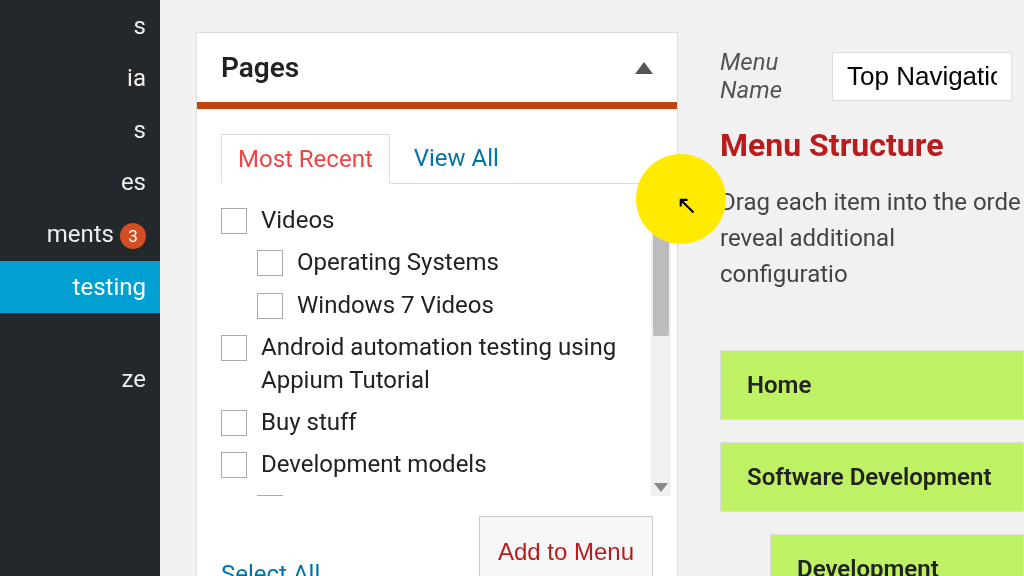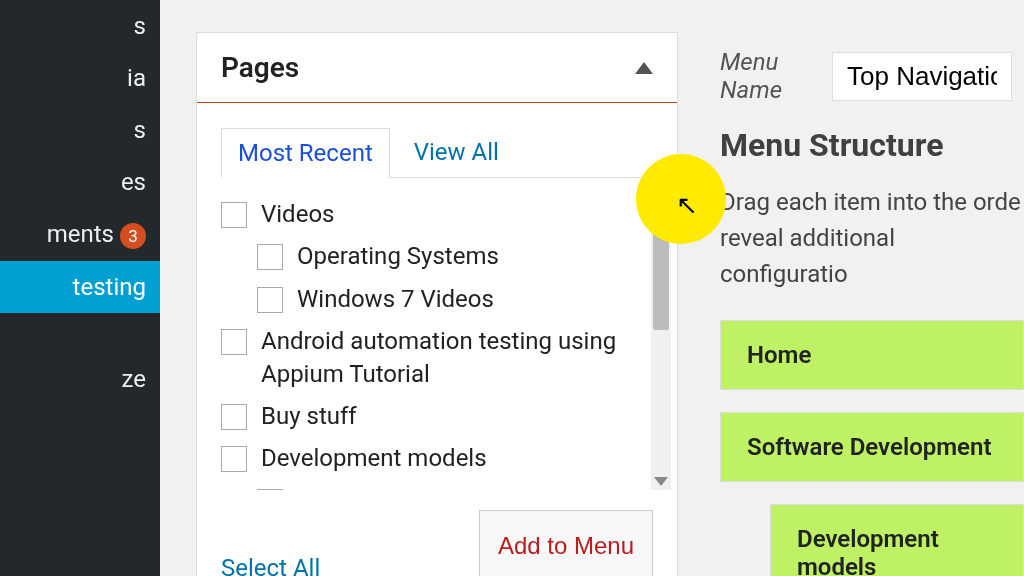--- a/index.html
+++ b/index.html
@@ -62,21 +62,21 @@
   border: 1px solid #ddd;
 }
 .panel-header {
   padding: 18px 24px;
   font-size: 28px;
   font-weight: 600;
   color: #222;
   display: flex;
   justify-content: space-between;
   align-items: center;
-  border-bottom: 1px solid #c2410c;
+  border-bottom: 7px solid #c2410c;
 }
 .panel-header .triangle {
   width: 0; height: 0;
   border-left: 9px solid transparent;
   border-right: 9px solid transparent;
   border-bottom: 12px solid #555;
 }
 .tabs-row {
   padding: 24px 24px 0 24px;
 }
@@ -89,21 +89,21 @@
 .tab {
   padding: 10px 16px;
   cursor: pointer;
   color: #0073aa;
   position: relative;
   top: 1px;
 }
 .tab.active {
   border: 1px solid #ddd;
   border-bottom: 1px solid #fff;
-  color: #1d4ed8;
+  color: #ef4444;
 }
 .page-list {
   padding: 20px 14px 8px 24px;
   font-size: 24px;
   color: #222;
   position: relative;
   height: 320px;
 }
 .page-list-inner {
   height: 100%;
@@ -186,28 +186,28 @@
 .menu-name-label { font-style: italic; color: #555; }
 .menu-name-input {
   font-size: 26px;
   padding: 8px 14px;
   border: 1px solid #ddd;
   width: 180px;
 }
 .structure-heading {
   font-size: 32px;
   font-weight: 700;
-  color: #404040;
+  color: #b91c1c;
   margin-bottom: 20px;
 }
 .structure-desc {
   font-size: 24px;
   color: #444;
   line-height: 1.5;
-  margin-bottom: 28px;
+  margin-bottom: 58px;
 }
 .menu-item {
   border: 1px solid #ddd;
   background: #bef264;
   padding: 20px 26px;
   font-size: 24px;
   font-weight: 600;
   color: #222;
   margin-bottom: 22px;
   cursor: move;

